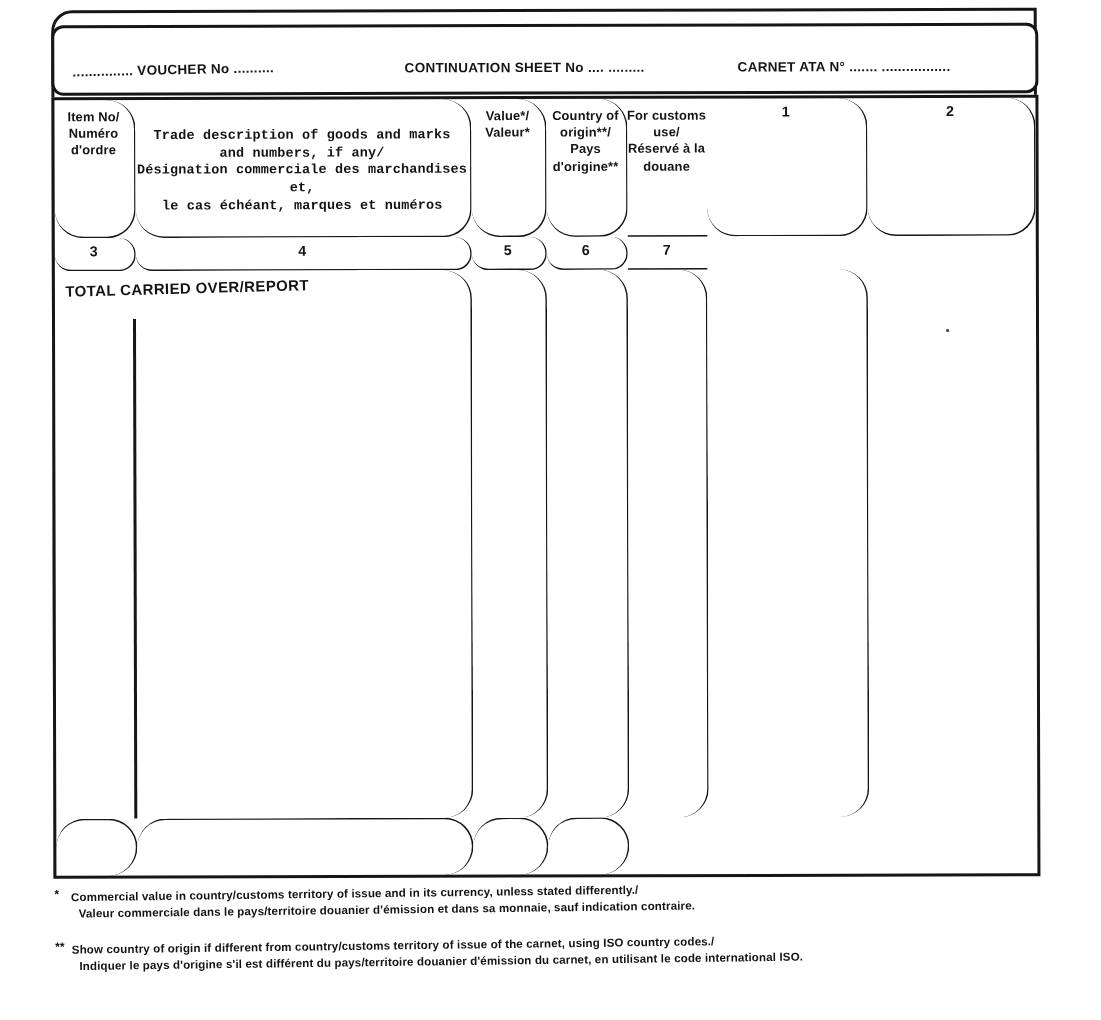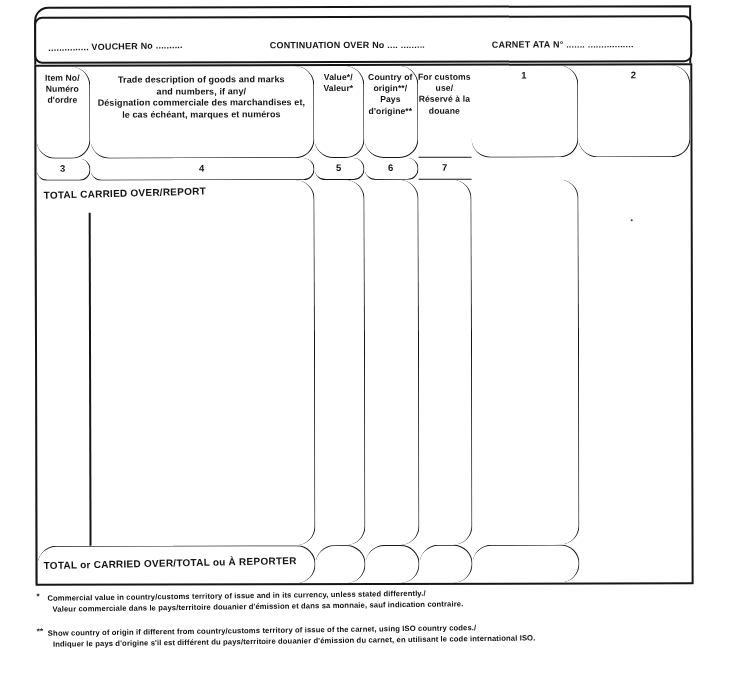--- a/index.html
+++ b/index.html
@@ -37,21 +37,21 @@
     grid-template-columns:54px 224px 50px 54px 53px 107px 1fr;
     grid-template-rows:92px 22px 1fr 38px;
     background:#fff;
   }
   .br { border-right:1.6px solid #161616;border-radius:19px; }
   .bb { border-bottom:1.6px solid #161616; }
   .bt { border-top:1.6px solid #161616; }
 
   .hc { text-align:center; padding-top:6px; font-size:8.6px; font-weight:bold;
         white-space:pre-line; line-height:1.3; letter-spacing:.1px; }
-  .hc-desc { font-size:9px; padding-top:8px; }
+  .hc-desc { font-size:9px; padding-top:19px;font-family:Liberation Mono, monospace; }
   .nc { text-align:center; font-weight:bold; font-size:9.5px; padding-top:4px; }
 
   .body-left { grid-column:1/3; grid-row:3; position:relative; }
   .resume-line { position:absolute; left:52.5px; top:32px; bottom:0; width:1.6px; background:#161616; }
   .tco-text { position:absolute; top:7px; left:7px; font-weight:bold; font-size:10px;
               white-space:nowrap; transform:rotate(-1.4deg); letter-spacing:.25px; }
   .bc { grid-row:3; }
   .body-last { grid-column:7; grid-row:3 / 5; position:relative; }
 
   .total-left { grid-column:1/3; grid-row:4; position:relative; }
@@ -76,21 +76,21 @@
 <div class="scan">
 
   <div id="page">
 
     <div class="header-box">
       <div class="hdr-group hdr-left">
         <span class="hdr-line" style="display: block;">...............  VOUCHER No  ..........</span>
         <span class="hdr-line" style="display: block;">VOLET DE  .........   .......  N°  ............</span>
       </div>
       <div class="hdr-group hdr-middle">
-        <span class="hdr-line" style="display: block;">CONTINUATION OVER No .... .........</span>
+        <span class="hdr-line" style="display: block;">CONTINUATION SHEET No .... .........</span>
         <span class="hdr-line" style="display: block;">FEUILLE SUPPLÉMENTAIRE N° .........</span>
       </div>
       <div class="hdr-group hdr-right">
         <span class="hdr-line" style="display: block;">CARNET ATA N° ....... .................</span>
       </div>
     </div>
 
     <div class="table-wrap">
 
       <div class="hc br bb">Item No/
@@ -120,23 +120,20 @@
         <span class="resume-line"></span>
       </div>
       <div class="bc br"></div>
       <div class="bc br"></div>
       <div class="bc br"></div>
       <div class="bc br"></div>
       <div class="body-last">
         <span class="speck" style="left:52px; top:40px;"></span>
       </div>
 
-      <div class="total-left bt br">
-        <span class="tb-text">TOTAL or CARRIED OVER/TOTAL ou À REPORTER</span>
-      </div>
       <div class="tc bt br"></div>
       <div class="tc bt br"></div>
       <div class="tc bt br"></div>
       <div class="tc bt br"></div>
 
     </div>
   </div>
 
   <div class="footnotes">
     <div class="fn">

